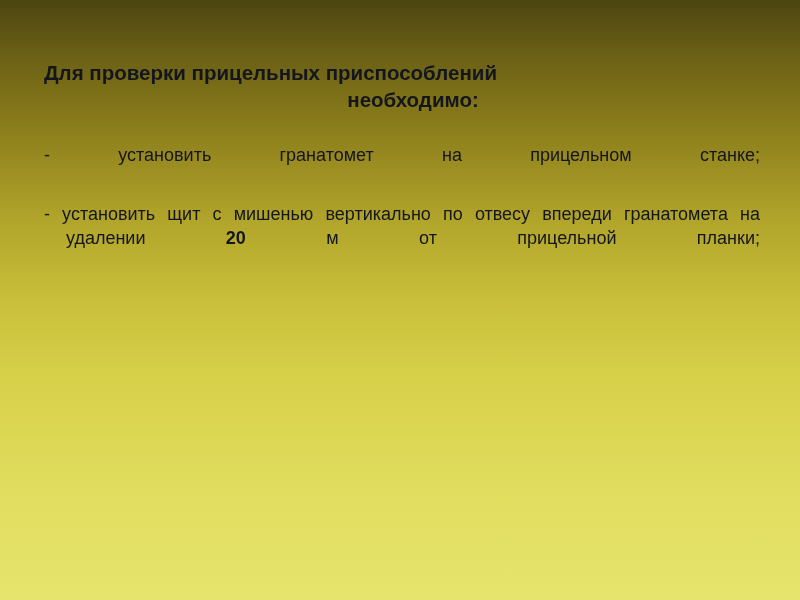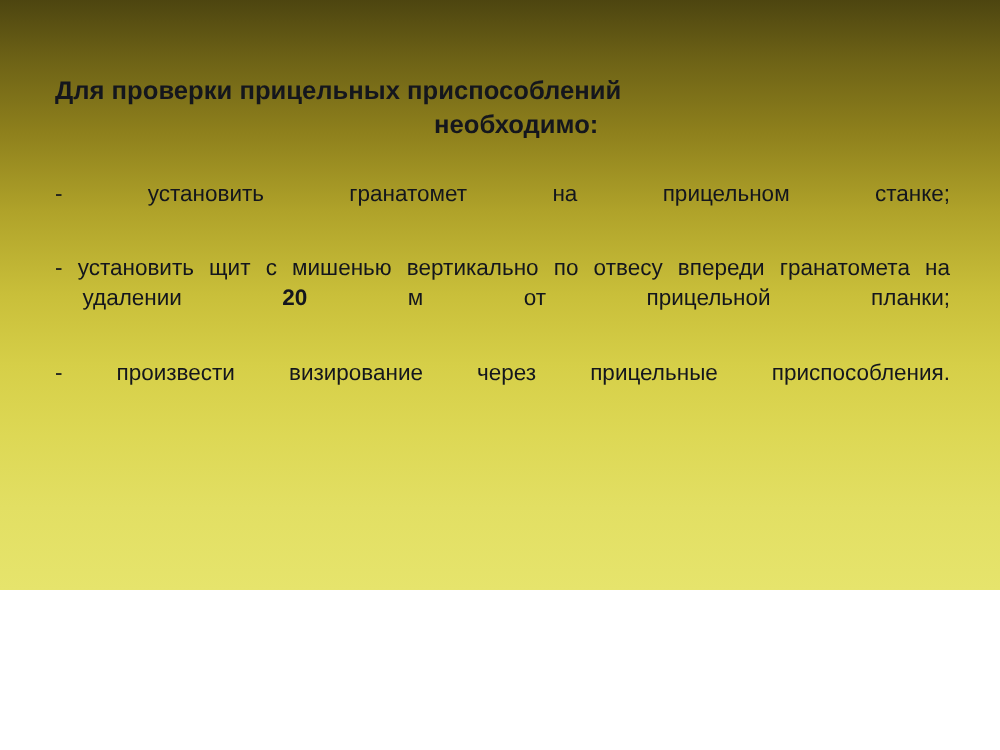--- a/index.html
+++ b/index.html
@@ -8,21 +8,21 @@
   }
   body {
     width: 800px;
     height: 600px;
     overflow: hidden;
     font-family: "Liberation Sans", sans-serif;
   }
   #slide {
     position: relative;
     width: 800px;
-    height: 472px;
+    height: 600px;
     box-sizing: border-box;
     background: linear-gradient(to bottom,
         #4d4510 0%,
         #6d6216 10%,
         #8d7f1c 22%,
         #b0a32a 36%,
         #c9bf3a 50%,
         #d6cf48 62%,
         #ddd855 74%,
         #e2df63 86%,
@@ -92,16 +92,15 @@
     </p>
 
     <p class="para item-flat">- установить гранатомет на прицельном станке;</p>
 
     <p class="para item">
       <span>- установить щит с мишенью вертикально по отвесу впереди гранатомета на удалении </span><span class="b">20</span><span> м от прицельной планки;</span>
     </p>
 
 
 
-    <p class="para item">- произвести визирование через прицельные приспособления.</p>
 
   </div>
 </div>
 
 </body></html>

